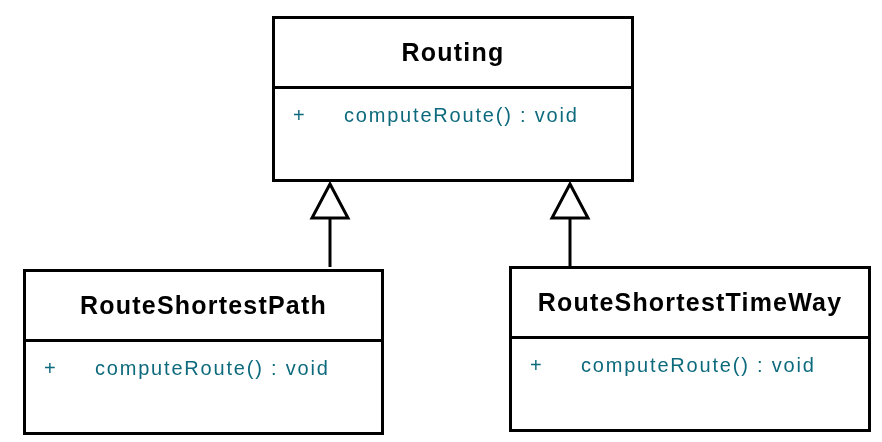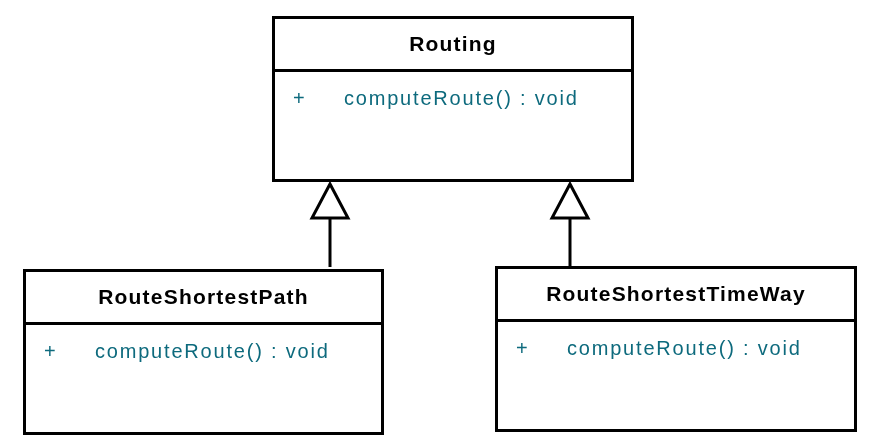--- a/index.html
+++ b/index.html
@@ -16,31 +16,31 @@
     overflow: hidden;
   }
   .uml-class {
     position: absolute;
     box-sizing: border-box;
     border: 3px solid #000000;
     background: #ffffff;
   }
   #cls-routing { left: 272px; top: 16px;  width: 362px; height: 166px; }
   #cls-path    { left: 23px;  top: 269px; width: 361px; height: 166px; }
-  #cls-timeway { left: 495px; top: 266px; width: 362px; height: 166px; }
+  #cls-timeway { left: 509px; top: 266px; width: 362px; height: 166px; }
 
   .uml-title {
-    height: 53px;
+    height: 70px;
     box-sizing: border-box;
     border-bottom: 3px solid #000000;
     display: flex;
     align-items: center;
     justify-content: center;
     font-weight: bold;
-    font-size: 21px;
+    font-size: 25px;
     letter-spacing: 1.2px;
     color: #000000;
     white-space: nowrap;
   }
   .uml-methods {
     padding: 15px 8px 0 18px;
   }
   .method-row {
     display: flex;
     align-items: baseline;

